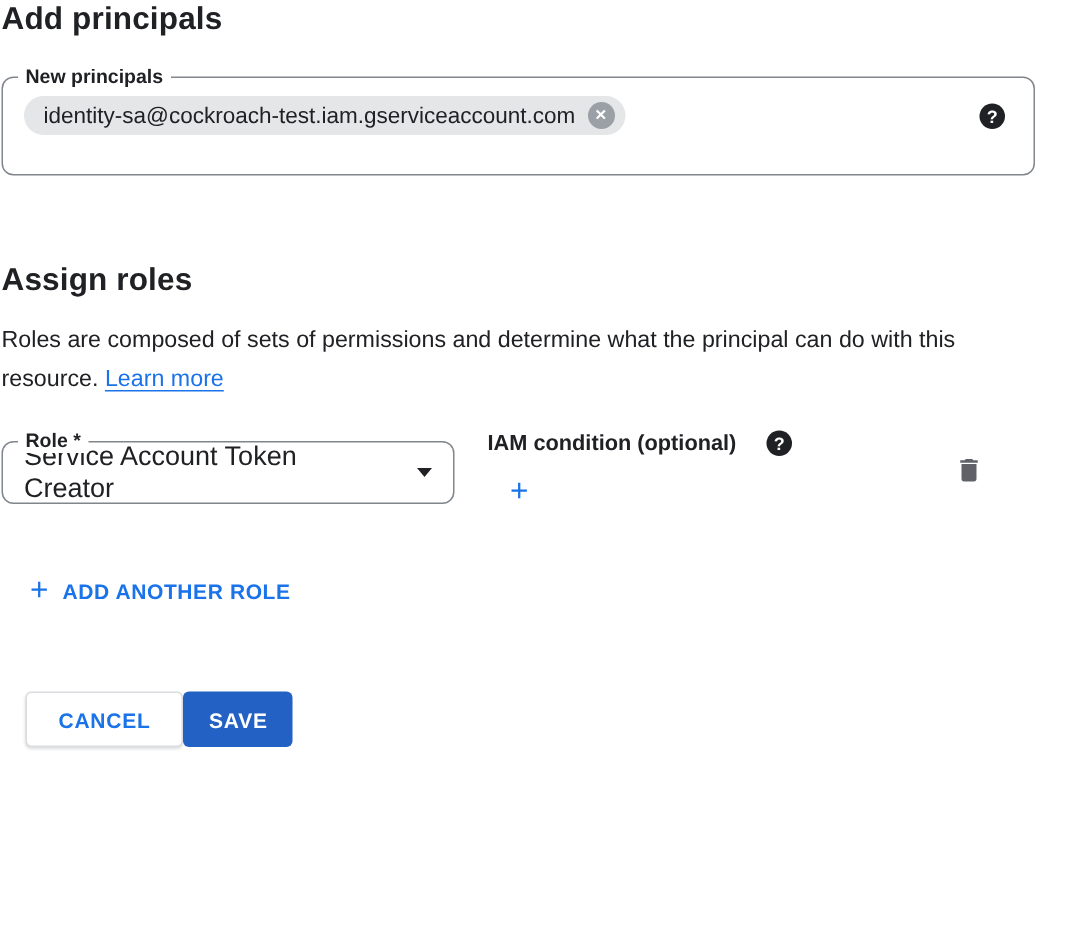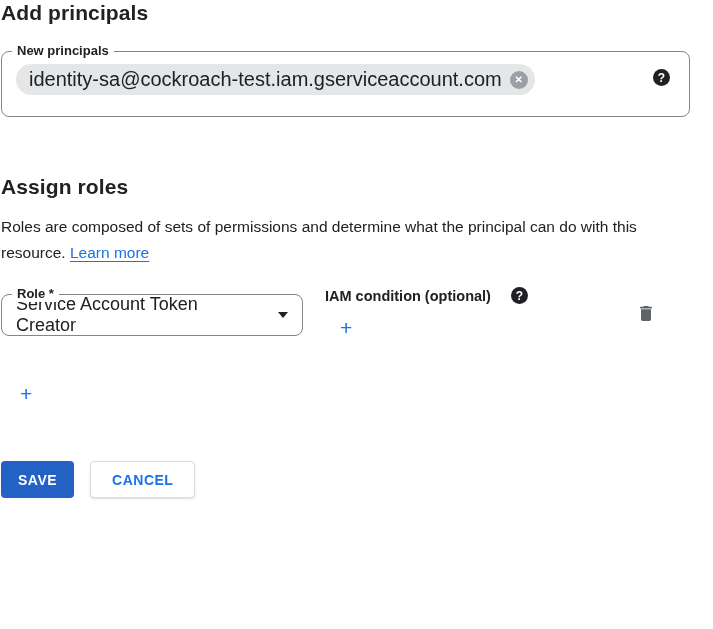--- a/index.html
+++ b/index.html
@@ -64,21 +64,21 @@
   .chip {
     display: inline-flex;
     align-items: center;
     gap: 8px;
     background: #e5e6e8;
     border-radius: 16px;
     padding: 4px 7px 4px 13px;
     max-width: 560px;
   }
   .chip-text {
-    font-size: 20px;
+    font-size: 15px;
     color: #202124;
     white-space: nowrap;
   }
   .chip-remove {
     width: 18px; height: 18px;
     border-radius: 50%;
     background: #9aa0a6;
     color: #fff;
     font-size: 10px;
     font-weight: 700;
@@ -242,20 +242,21 @@
     <button class="delete-btn">
       <svg viewBox="0 0 24 24" width="20" height="21" fill="#5f6368" aria-hidden="true">
         <path d="M6 19c0 1.1.9 2 2 2h8c1.1 0 2-.9 2-2V7H6v12zM19 4h-3.5l-1-1h-5l-1 1H5v2h14V4z"></path>
       </svg>
     </button>
 
   </div>
 
   <button class="text-button add-another">
     <span class="plus-glyph">+</span>
+    <span>ADD ANOTHER ROLE</span>
   </button>
 
   <div class="actions">
+    <button class="btn btn-secondary">CANCEL</button>
     <button class="btn btn-primary">SAVE</button>
-    <button class="btn btn-secondary">CANCEL</button>
   </div>
 
 </div>
 
 </body></html>

